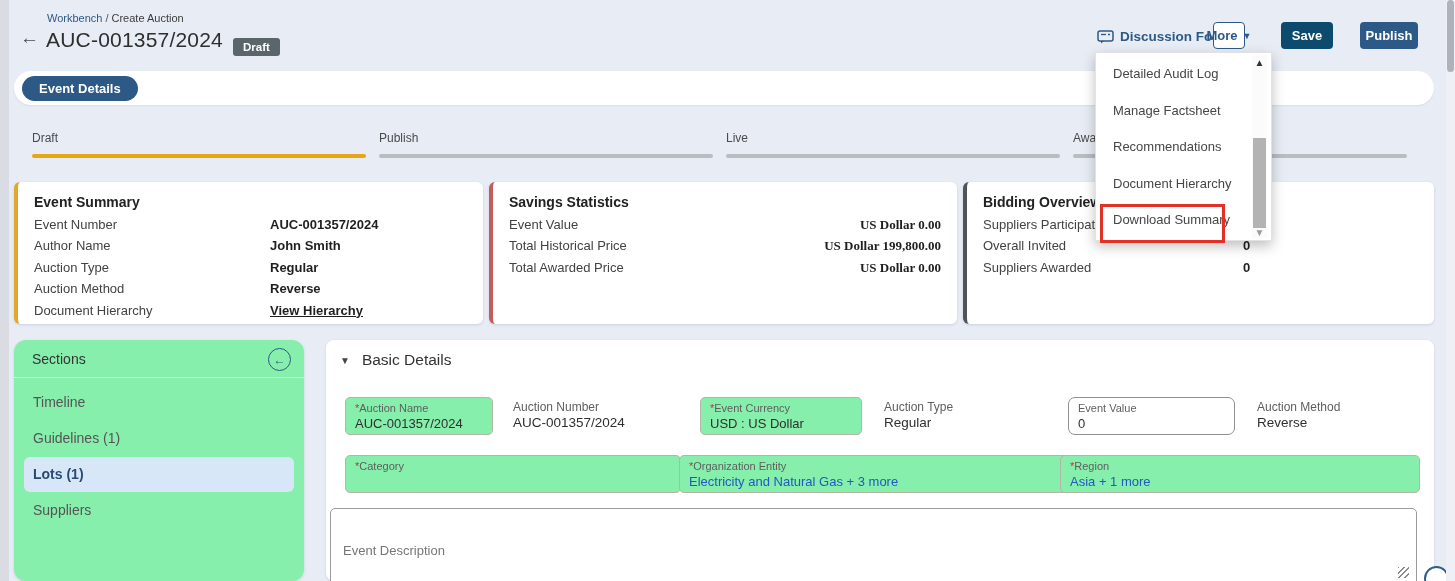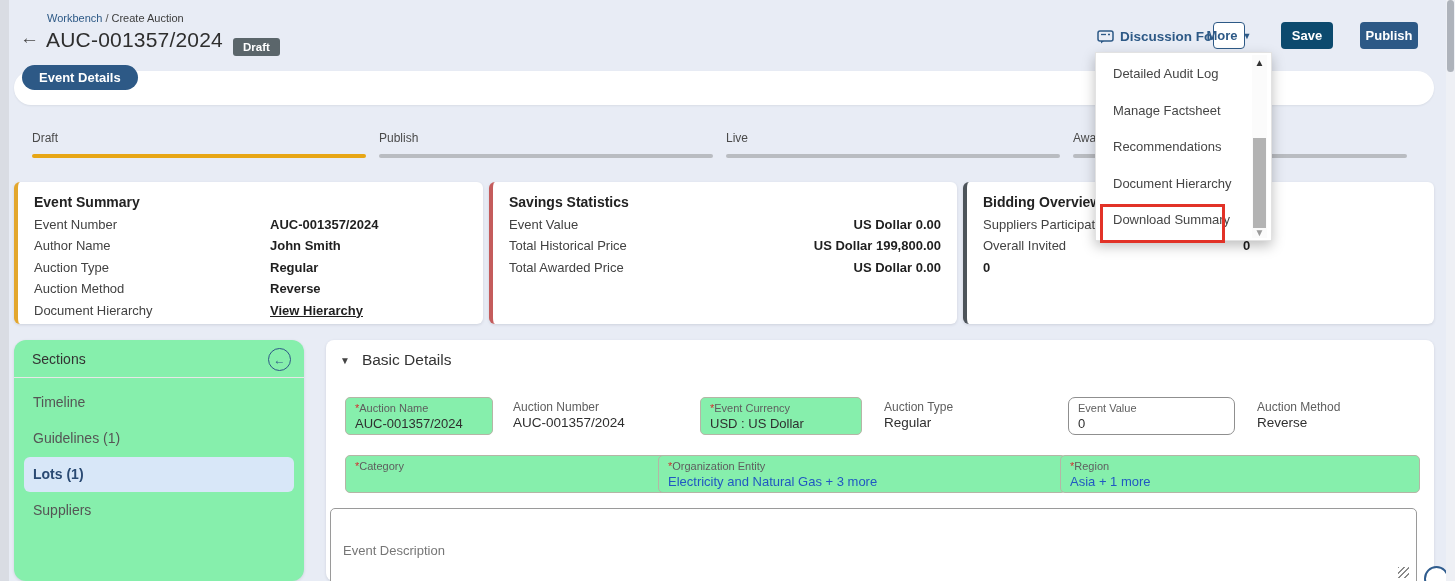--- a/index.html
+++ b/index.html
@@ -28,39 +28,39 @@
       border-radius:4px;cursor:pointer;box-sizing:border-box;}
   #more-btn{left:1213px;top:22px;width:32px;height:27px;background:#fff;color:#2d5986;
       border:1px solid #2d5986;gap:5px;}
   #more-btn .caret{font-size:9px;}
   #save-btn{left:1281px;top:22px;width:52px;height:27px;background:#0c4a6e;color:#fff;}
   #publish-btn{left:1360px;top:22px;width:58px;height:27px;background:#2d5986;color:#fff;}
 
   
   #tab-band{left:14px;top:71px;width:1420px;height:34px;background:#fff;border-radius:18px;
       box-shadow:0 1px 2px rgba(40,50,70,.08);}
-  #tab-event-details{left:22px;top:65px;height:25px;line-height:25px;padding:0 17px;background:#2d5986;
+  #tab-event-details{left:22px;top:76px;height:25px;line-height:25px;padding:0 17px;background:#2d5986;
       color:#fff;font-size:13px;font-weight:bold;border-radius:13px;cursor:pointer;}
 
   
   .step{top:131px;width:334px;}
   .step .st-label{font-size:12px;color:#4a4a4a;}
   .step .st-bar{margin-top:9px;height:4px;border-radius:2px;background:#b9bcc1;}
   .step.active .st-bar{background:#e7a615;}
 
   
   .card{top:182px;height:142px;background:#fff;border-radius:6px;box-sizing:border-box;
       border-left:4px solid #ccc;box-shadow:0 1px 3px rgba(30,40,60,.13);padding:12px 16px;}
   .card .c-title{font-size:14px;font-weight:bold;color:#222;}
   .card .c-row{display:flex;font-size:13px;color:#424242;margin-top:7.5px;line-height:14px;}
   .card .c-val{font-weight:bold;color:#1f1f1f;}
   #card-event-summary{left:14px;width:469px;border-left-color:#e3a72e;}
   #card-event-summary .c-lab{width:236px;}
   #card-savings{left:489px;width:468px;border-left-color:#c45c5c;}
-  #card-savings .c-val{margin-left:auto;}
+  #card-savings .c-val{margin-left:auto;font-family:Liberation Serif, serif;}
   #card-bidding{left:963px;width:471px;border-left-color:#4d545a;}
   #card-bidding .c-lab{width:260px;}
   .link{color:#1f5fc4;text-decoration:underline;font-weight:bold;cursor:pointer;}
 
   
   #sections-panel{left:14px;top:340px;width:290px;height:241px;background:#86efac;border-radius:12px;
       box-shadow:0 1px 3px rgba(30,40,60,.13);box-sizing:border-box;}
   #sections-header{position:relative;height:37px;border-bottom:1px solid #e7e7e7;}
   #sections-title{position:absolute;left:18px;top:11px;font-size:14px;color:#333;font-weight:500;}
   #sections-collapse{position:absolute;right:13px;top:8px;width:21px;height:21px;border:1.5px solid #2d5986;
@@ -86,21 +86,21 @@
   .plain-fld .fld-value{font-size:13.5px;}
 
   .r1{top:397px;}  .r2{top:455px;}
   #f-auction-name{left:345px;width:148px;}
   #f-auction-number{left:513px;}
   #f-event-currency{left:700px;width:162px;}
   #f-auction-type{left:884px;}
   #f-event-value{left:1068px;width:167px;}
   #f-auction-method{left:1257px;}
   #f-category{left:345px;width:336px;}
-  #f-org-entity{left:658px;width:408px;}
+  #f-org-entity{left:679px;width:408px;}
   #f-region{left:1060px;width:360px;}
 
   #event-desc{left:330px;top:508px;width:1087px;height:78px;box-sizing:border-box;border:1px solid #9a9a9a;
       border-radius:5px;background:#fff;resize:none;outline:none;padding:34px 12px 4px 12px;
       font-family:"Liberation Sans",sans-serif;font-size:13px;color:#333;}
   #event-desc::placeholder{color:#767676;}
   #desc-resize{left:1398px;top:567px;width:11px;height:11px;
       background:repeating-linear-gradient(315deg,transparent 0 2.5px,#8a8a8a 2.5px 4px);cursor:nwse-resize;}
   #help-fab{left:1424px;top:566px;width:21px;height:21px;border:2px solid #2f5c8e;border-radius:50%;background:#fff;cursor:pointer;}
 
@@ -207,20 +207,21 @@
   <div class="c-title">Bidding Overview</div>
   <div class="c-row">
       <span class="c-lab">Suppliers Participated</span>
       <span class="c-val"></span>
     </div>
   <div class="c-row">
       <span class="c-lab">Overall Invited</span>
       <span class="c-val">0</span>
     </div>
   <div class="c-row">
+      <span class="c-lab">Suppliers Awarded</span>
       <span class="c-val">0</span>
     </div>
 </div>
 
 <div class="abs" id="sections-panel">
   <div id="sections-header">
     <div id="sections-title">Sections</div>
     <div id="sections-collapse">
         <span>←</span>
       </div>

